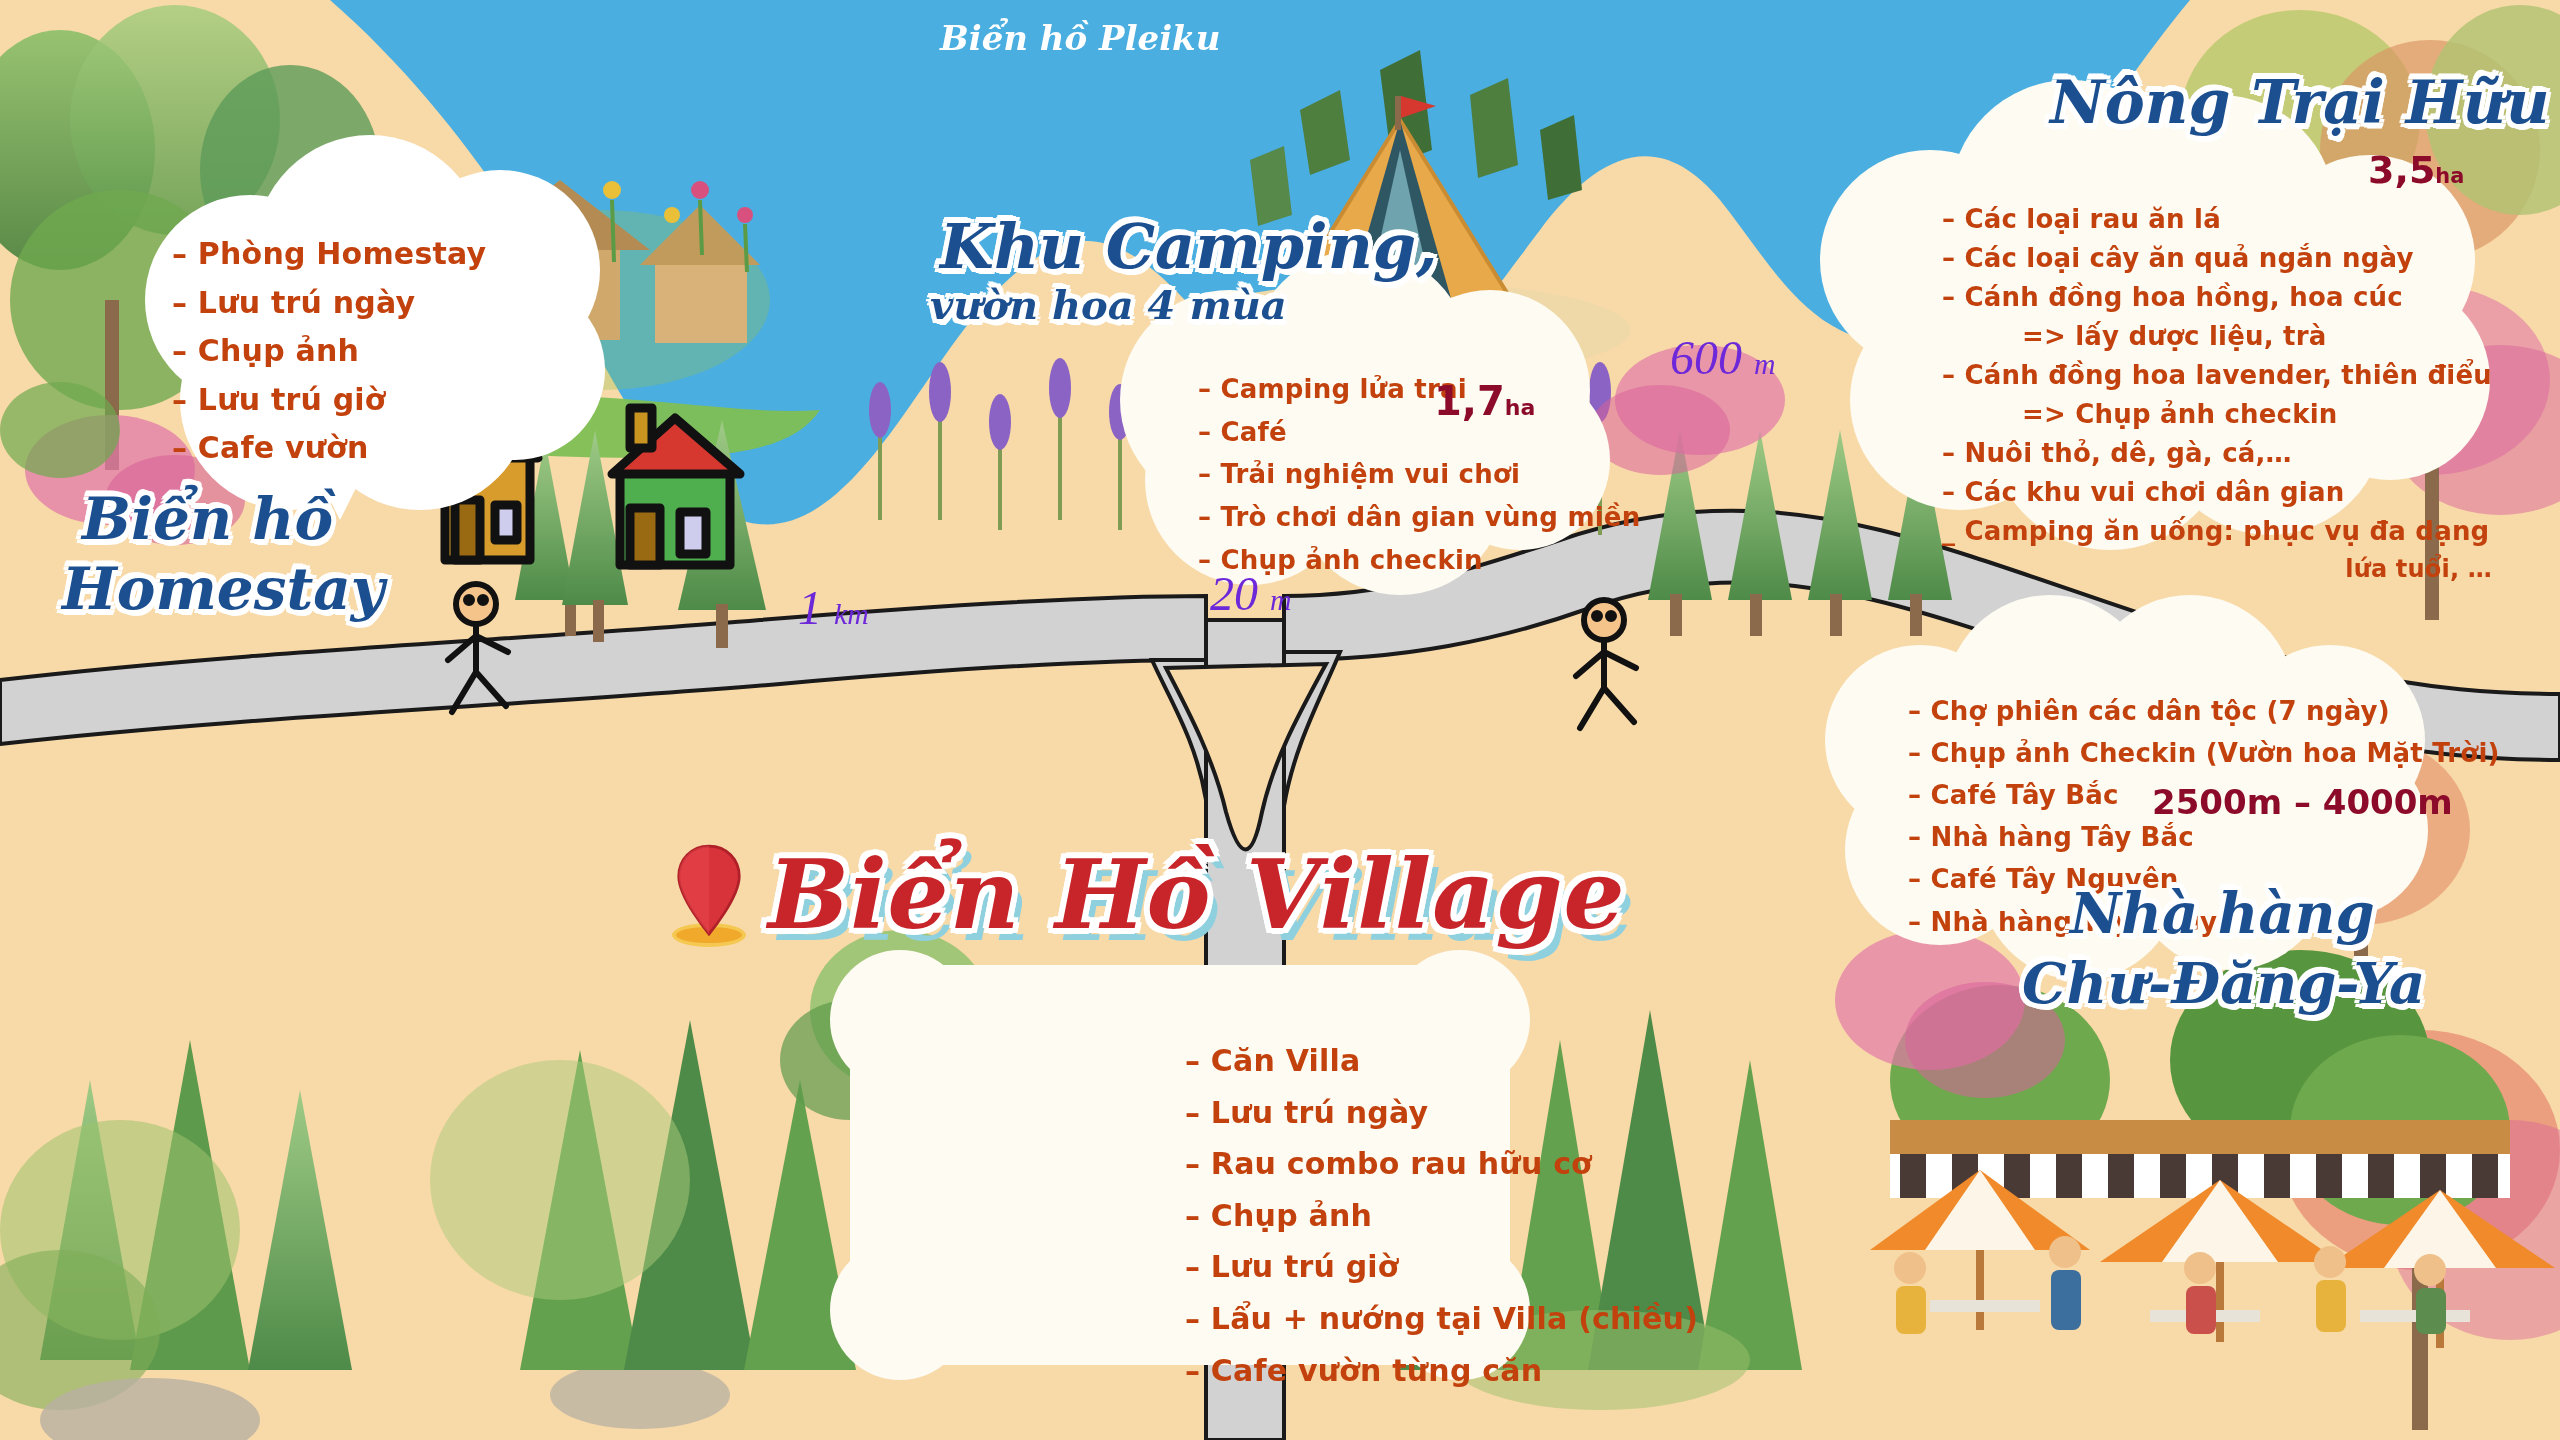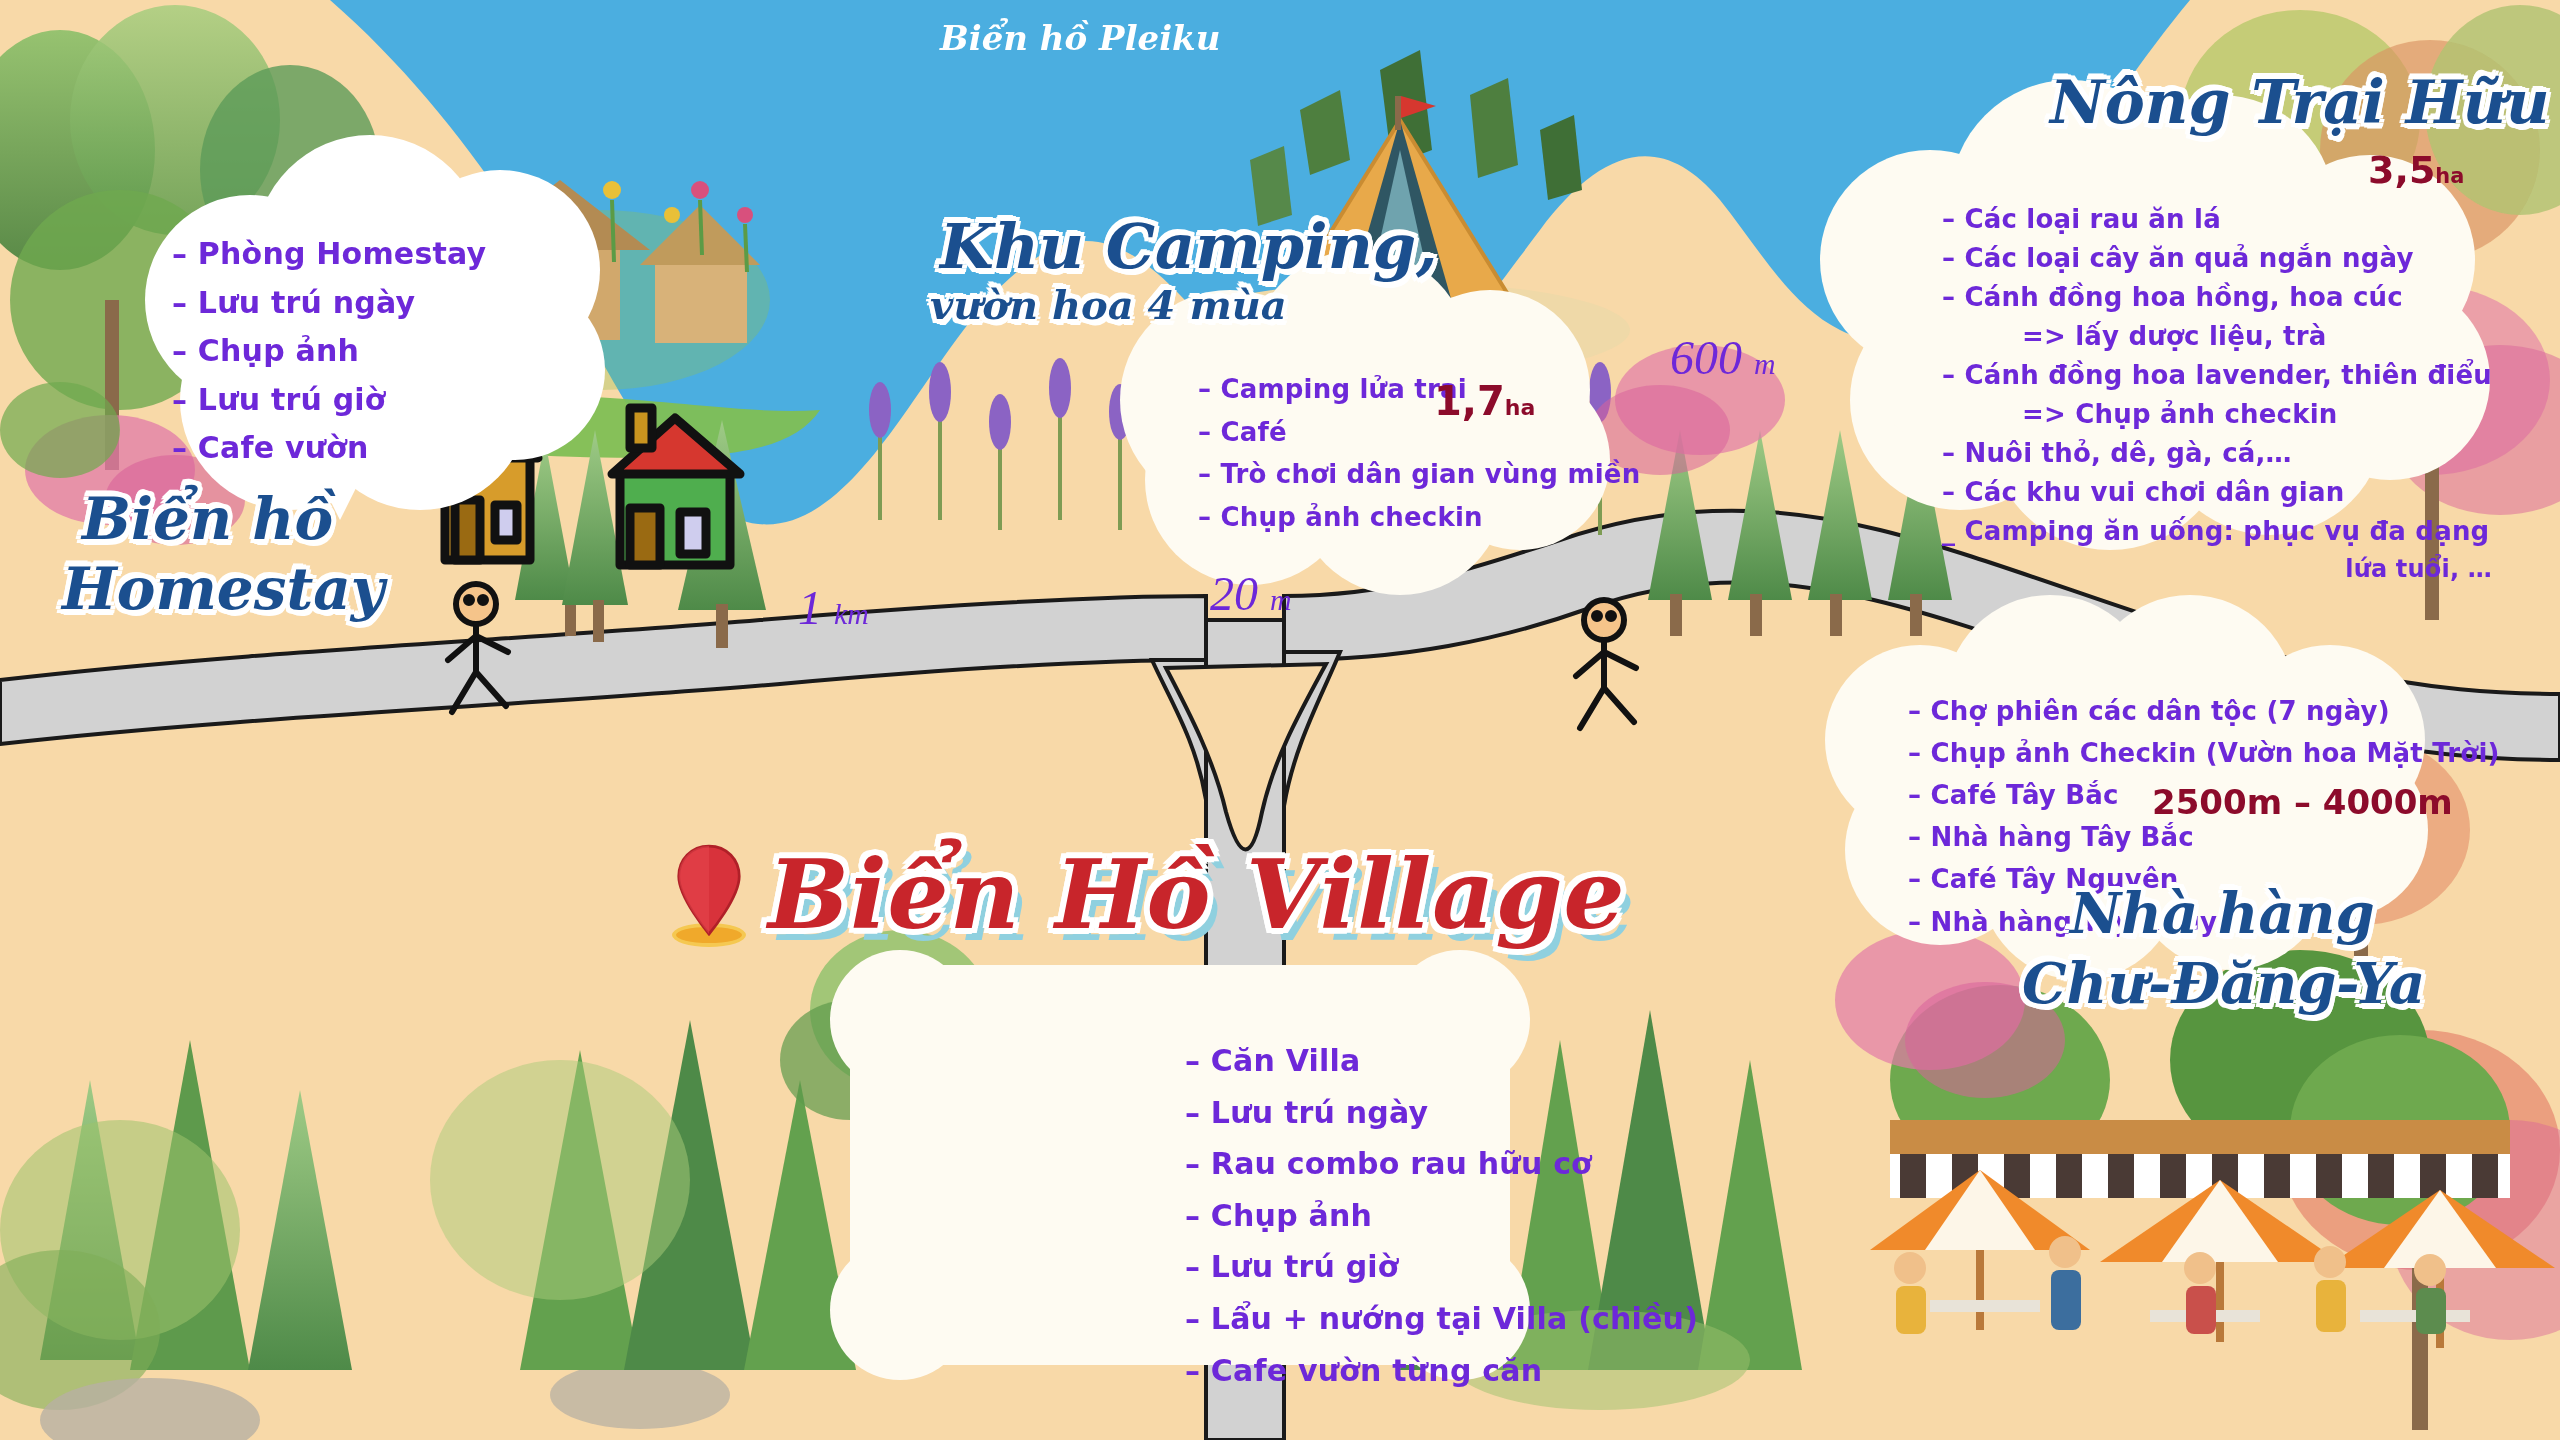--- a/index.html
+++ b/index.html
@@ -12,21 +12,21 @@
   .stage{position:absolute;inset:0;width:2560px;height:1440px;overflow:hidden;}
   .layer{position:absolute;inset:0;width:2560px;height:1440px;}
   svg.layer{display:block;}
 
   
   .cloud{position:absolute;color:#8C0B2B;}
   .cloud .bullets{position:relative;z-index:3;}
   .bullet{
     font-family:"DejaVu Sans",sans-serif;
     font-weight:bold;
-    color:#6d28d9;
+    color:#c2410c;
     white-space:nowrap;
     letter-spacing:.2px;
   }
 
   
   .script-blue{
     position:absolute;
     font-family:"DejaVu Serif","Liberation Serif",serif;
     font-style:italic;font-weight:bold;
     color:#1B4F8F;
@@ -472,20 +472,21 @@
   </div>
   <div class="script-blue" style="left:82px;top:490px;font-size:58px;">Biển hồ</div>
   <div class="script-blue" style="left:62px;top:560px;font-size:58px;">Homestay</div>
 
   <div class="script-blue" style="left:940px;top:215px;font-size:62px;">Khu Camping,</div>
   <div class="script-blue" style="left:930px;top:285px;font-size:40px;">vườn hoa 4 mùa</div>
   <div class="cloud" style="left:1198px;top:368px;z-index:30;">
     <div class="bullets">
       <div class="bullet" style="font-size:26px;line-height:1.64;">– Camping lửa trại</div>
       <div class="bullet" style="font-size:26px;line-height:1.64;">– Café</div>
+      <div class="bullet" style="font-size:26px;line-height:1.64;">– Trải nghiệm vui chơi</div>
       <div class="bullet" style="font-size:26px;line-height:1.64;">– Trò chơi dân gian vùng miền</div>
       <div class="bullet" style="font-size:26px;line-height:1.64;">– Chụp ảnh checkin</div>
     </div>
   </div>
   <div class="areatag" style="left:1434px;top:378px;font-size:40px;">
     <span>1,7</span><span class="unit">ha</span>
   </div>
 
   <div class="script-blue" style="left:2050px;top:72px;font-size:60px;">Nông Trại Hữu Cơ</div>
   <div class="areatag" style="left:2368px;top:148px;font-size:38px;">

